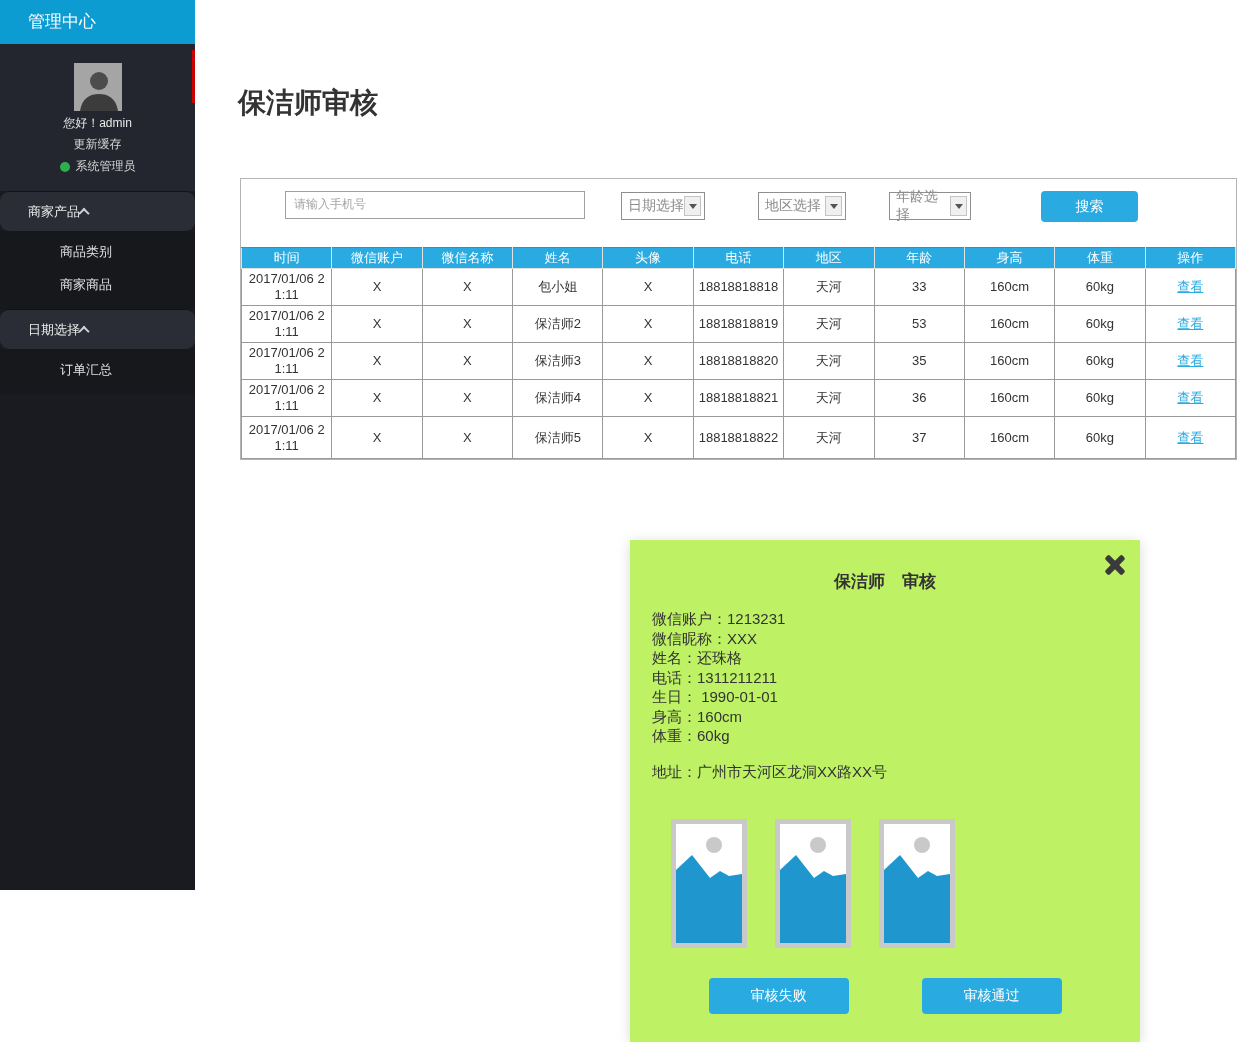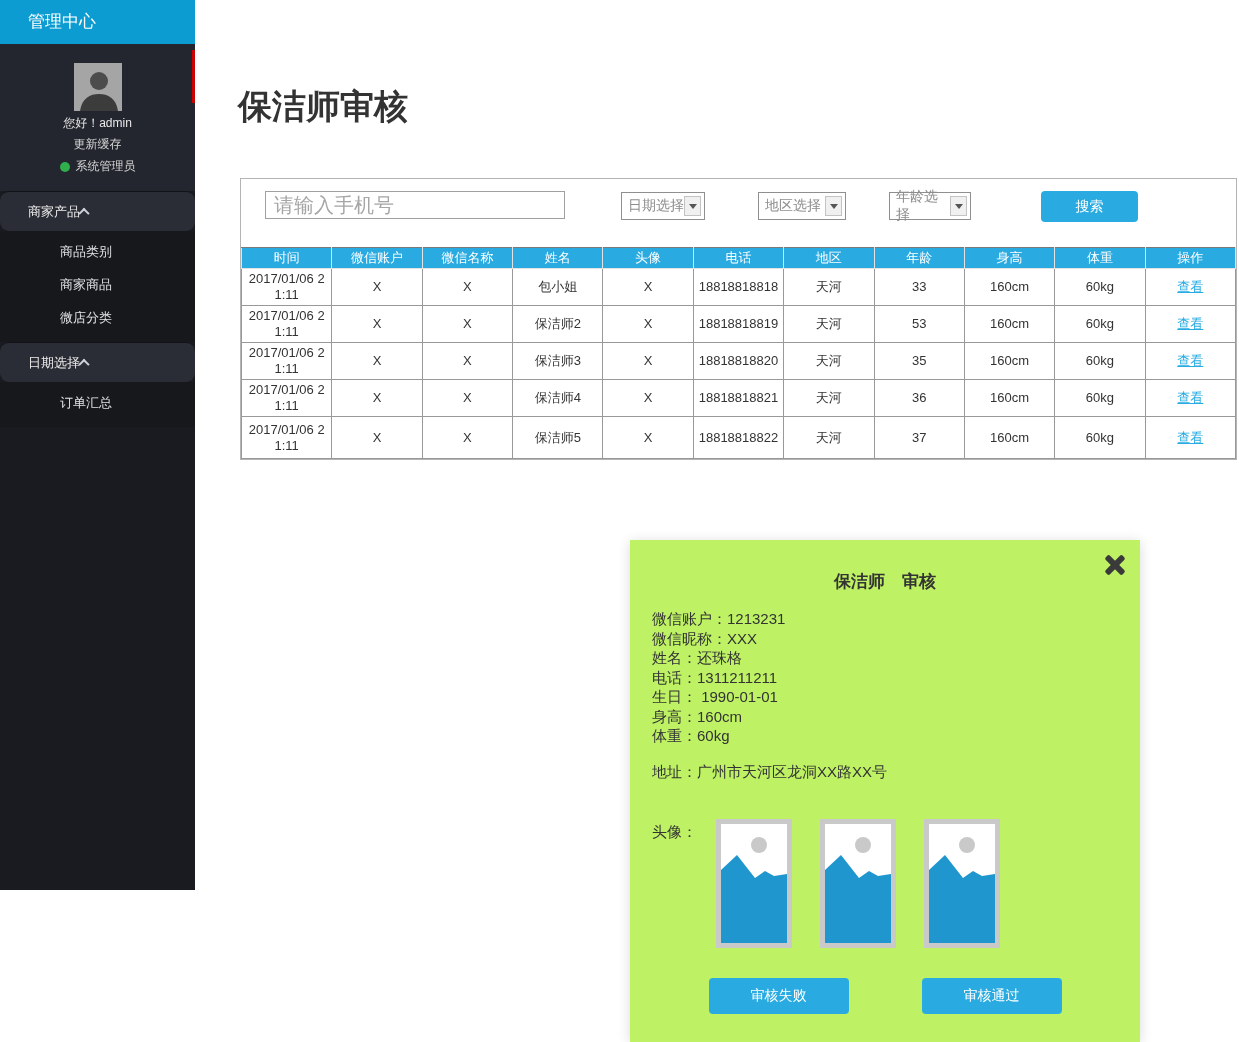--- a/index.html
+++ b/index.html
@@ -25,28 +25,28 @@
                        justify-content:flex-start; padding:0 20px 0 28px;
                        font-size:13px; color:#ededed; border-top:1px solid #121318; cursor:pointer;border-radius:9px; }
   .chevron-up { width:8px; height:8px; border-left:2px solid #cfd2d8; border-top:2px solid #cfd2d8;
                 transform:rotate(45deg) translate(1px,1px); }
   .sb-sub { background:#16181c; padding:4px 0 8px; }
   .sb-sub-item { height:33px; line-height:33px; padding-left:60px; font-size:13px;
                  color:#e0e2e6; cursor:pointer; }
 
   
   .main { position:absolute; left:195px; top:0; width:1044px; height:1042px; background:#fff; }
-  .page-title { position:absolute; left:43px; top:84px; font-size:34px; font-weight:bold; color:#333; }
+  .page-title { position:absolute; left:43px; top:84px; font-size:28px; font-weight:bold; color:#333; }
 
   .panel { position:absolute; left:45px; top:178px; width:997px;
            border:1px solid #b4b4b4; background:#fff; }
   .filter-row { height:61px; position:relative; }
-  .phone-input { position:absolute; left:24px; top:12px; width:300px; height:28px;
-                 border:1px solid #a0a0a0; font-size:20px; padding:0 8px; color:#333;
-                 font-family:Liberation Sans, sans-serif; outline:none; }
+  .phone-input { position:absolute; left:44px; top:12px; width:300px; height:28px;
+                 border:1px solid #a0a0a0; font-size:12px; padding:0 8px; color:#333;
+                 font-family:Liberation Mono, monospace; outline:none; }
   .phone-input::placeholder { color:#a6a6a6; }
   .sel { position:absolute; top:13px; height:28px; border:1px solid #8f8f8f; background:#fff;
          display:flex; align-items:center; justify-content:space-between;
          color:#8c8c8c; font-size:14px; padding-left:6px; cursor:pointer; }
   .sel-date   { left:380px; width:84px; }
   .sel-region { left:517px; width:88px; }
   .sel-age    { left:648px; width:82px; }
   .sel-arrow-box { width:17px; height:20px; margin-right:3px; background:#f0f0f0;
                    border:1px solid #c3c3c3; display:flex; align-items:center; justify-content:center; }
   .tri-down { width:0; height:0; border-left:4px solid transparent; border-right:4px solid transparent;
@@ -108,21 +108,20 @@
     </div>
   </div>
 
   <div class="sb-section-header">
     <span>商家产品</span>
     <span class="chevron-up"></span>
   </div>
   <div class="sb-sub">
     <div class="sb-sub-item">商品类别</div>
     <div class="sb-sub-item">商家商品</div>
-    <div class="sb-sub-item">微店分类</div>
   </div>
 
   <div class="sb-section-header">
     <span>日期选择</span>
     <span class="chevron-up"></span>
   </div>
   <div class="sb-sub">
     <div class="sb-sub-item">订单汇总</div>
   </div>
 
@@ -255,21 +254,20 @@
       <div>姓名：还珠格</div>
       <div>电话：1311211211</div>
       <div>生日： 1990-01-01</div>
       <div>身高：160cm</div>
       <div>体重：60kg</div>
     </div>
 
     <div class="modal-address">地址：广州市天河区龙洞XX路XX号</div>
 
     <div class="modal-photos">
-      <div class="photos-label">头像：</div>
       <div class="photo-list">
         <div class="photo-frame">
           <svg width="66" height="119" viewBox="0 0 66 119" preserveAspectRatio="none">
             <circle cx="38" cy="21" r="8" fill="#c9c9c9"></circle>
             <path d="M0 46 L16 31 L34 54 L44 47 L53 52 L66 50 L66 119 L0 119 Z" fill="var(--image_blue,#1f97ce)"></path>
           </svg>
         </div>
         <div class="photo-frame">
           <svg width="66" height="119" viewBox="0 0 66 119" preserveAspectRatio="none">
             <circle cx="38" cy="21" r="8" fill="#c9c9c9"></circle>

